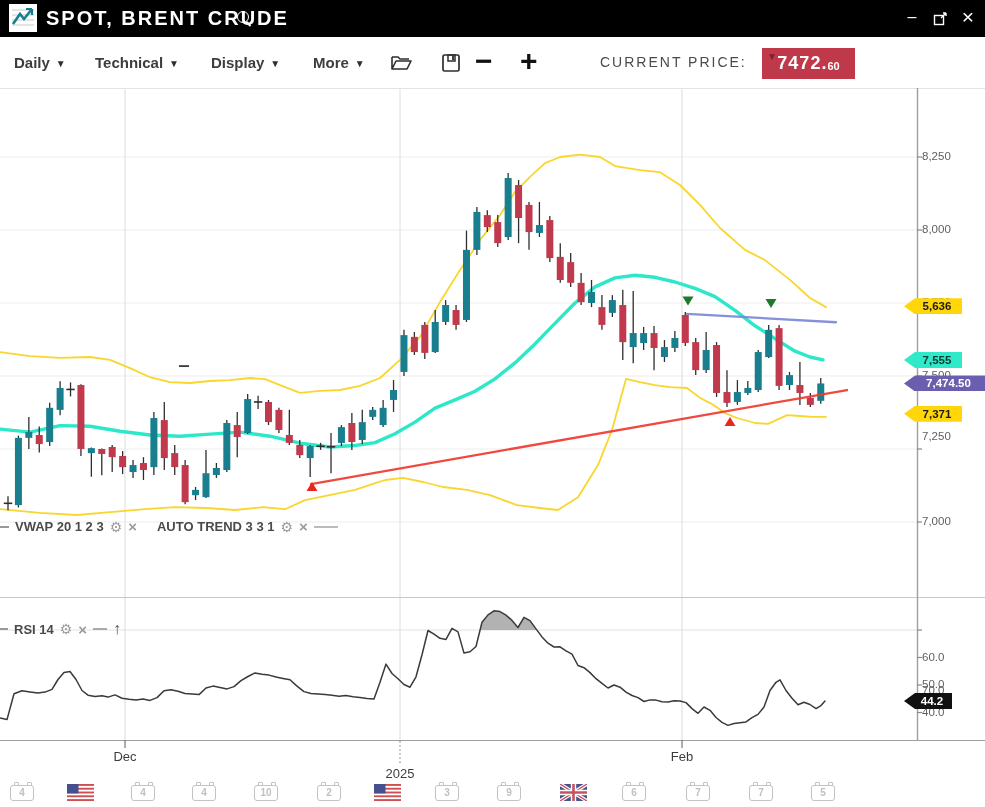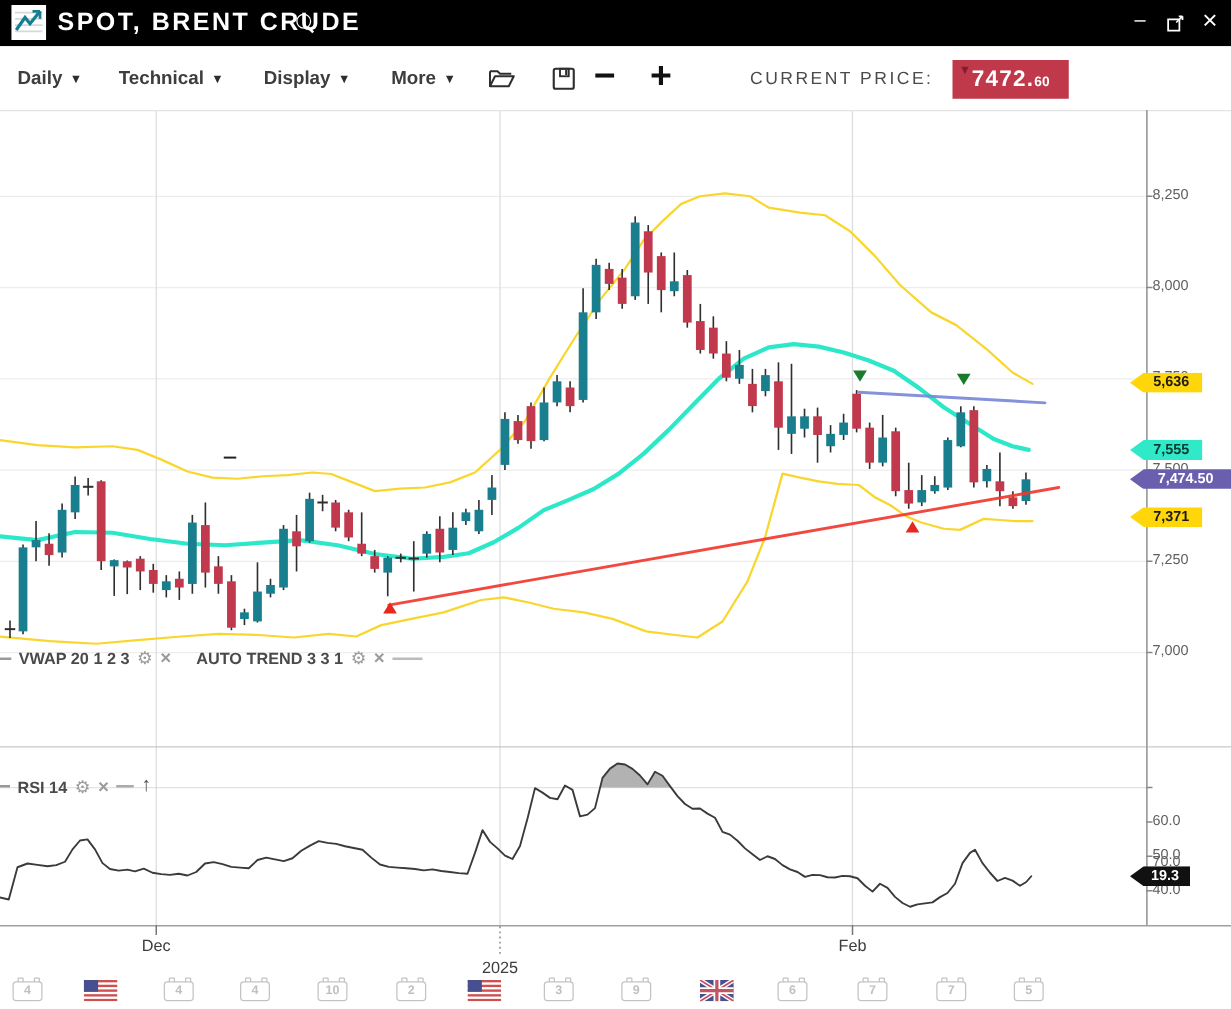--- a/index.html
+++ b/index.html
@@ -316,31 +316,31 @@
   <span class="xbtn">×</span>
   <span class="dash" style="width:14px;background:#aaa;"></span>
   <span class="uparr">↑</span>
 </div>
 
 <div id="overlay">
       <div class="axis-label" style="top: 150px;">8,250</div>
       <div class="axis-label" style="top: 223px;">8,000</div>
       <div class="axis-label" style="top: 296px;">7,750</div>
       <div class="axis-label" style="top: 369px;">7,500</div>
-      <div class="axis-label" style="top: 442px;">7,250</div>
+      <div class="axis-label" style="top: 430px;">7,250</div>
       <div class="axis-label" style="top: 515px;">7,000</div>
       <div class="axis-label" style="top: 644px; margin-top: 40px;">70.0</div>
       <div class="axis-label" style="top: 650.5px;">60.0</div>
       <div class="axis-label" style="top: 678px;">50.0</div>
       <div class="axis-label" style="top: 705.5px;">40.0</div>
       <div class="tagbadge" style="left: 904px; top: 298.212px; width: 58px; height: 16px; line-height: 16px; background: rgb(255, 214, 10); color: rgb(27, 27, 27);">5,636</div>
       <div class="tagbadge" style="left: 904px; top: 351.94px; width: 58px; height: 16px; line-height: 16px; background: rgb(47, 233, 200); color: rgb(8, 59, 51);">7,555</div>
       <div class="tagbadge" style="left: 904px; top: 375.446px; width: 81px; height: 16px; line-height: 16px; background: rgb(106, 95, 174); color: rgb(255, 255, 255);">7,474.50</div>
       <div class="tagbadge" style="left: 904px; top: 405.668px; width: 58px; height: 16px; line-height: 16px; background: rgb(255, 214, 10); color: rgb(27, 27, 27);">7,371</div>
-      <div class="tagbadge" style="left: 904px; top: 692.95px; width: 48px; height: 16px; line-height: 16px; background: rgb(17, 17, 17); color: rgb(255, 255, 255);">19.3</div>
+      <div class="tagbadge" style="left: 904px; top: 692.95px; width: 48px; height: 16px; line-height: 16px; background: rgb(17, 17, 17); color: rgb(255, 255, 255);">44.2</div>
       <div class="xaxis-label" style="left: 125px; top: 749px;">Dec</div>
       <div class="xaxis-label" style="left: 400px; top: 766px;">2025</div>
       <div class="xaxis-label" style="left: 682px; top: 749px;">Feb</div>
       <div class="calitem" style="left: 10px;">
         <span class="caltab" style="left:4px;"></span>
       <span class="caltab" style="right:4px;"></span>
       <span class="calbox">4</span>
       </div>
       <div class="calitem" style="left: 67px;"><svg width="27" height="17" viewBox="0 0 27 17">
     <rect width="27" height="17" fill="#fff"></rect>

